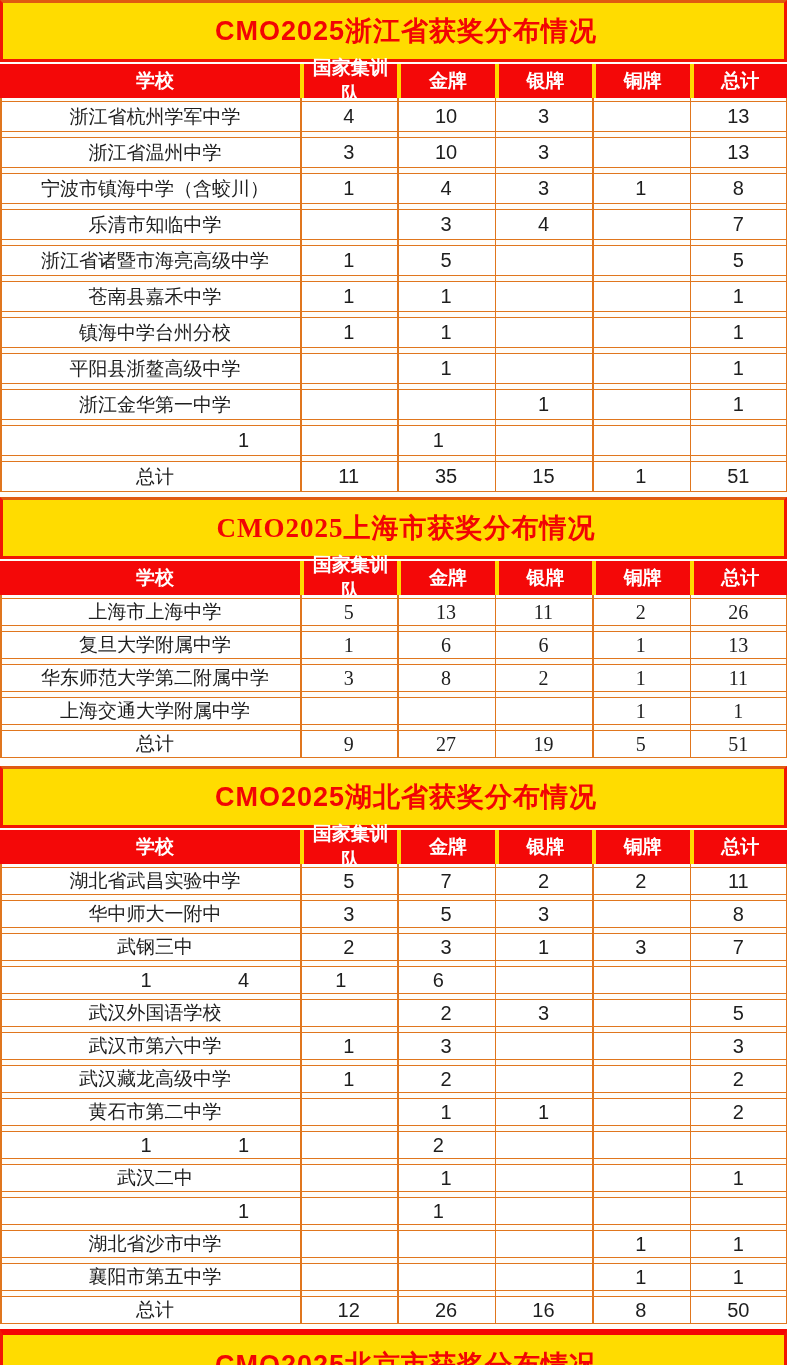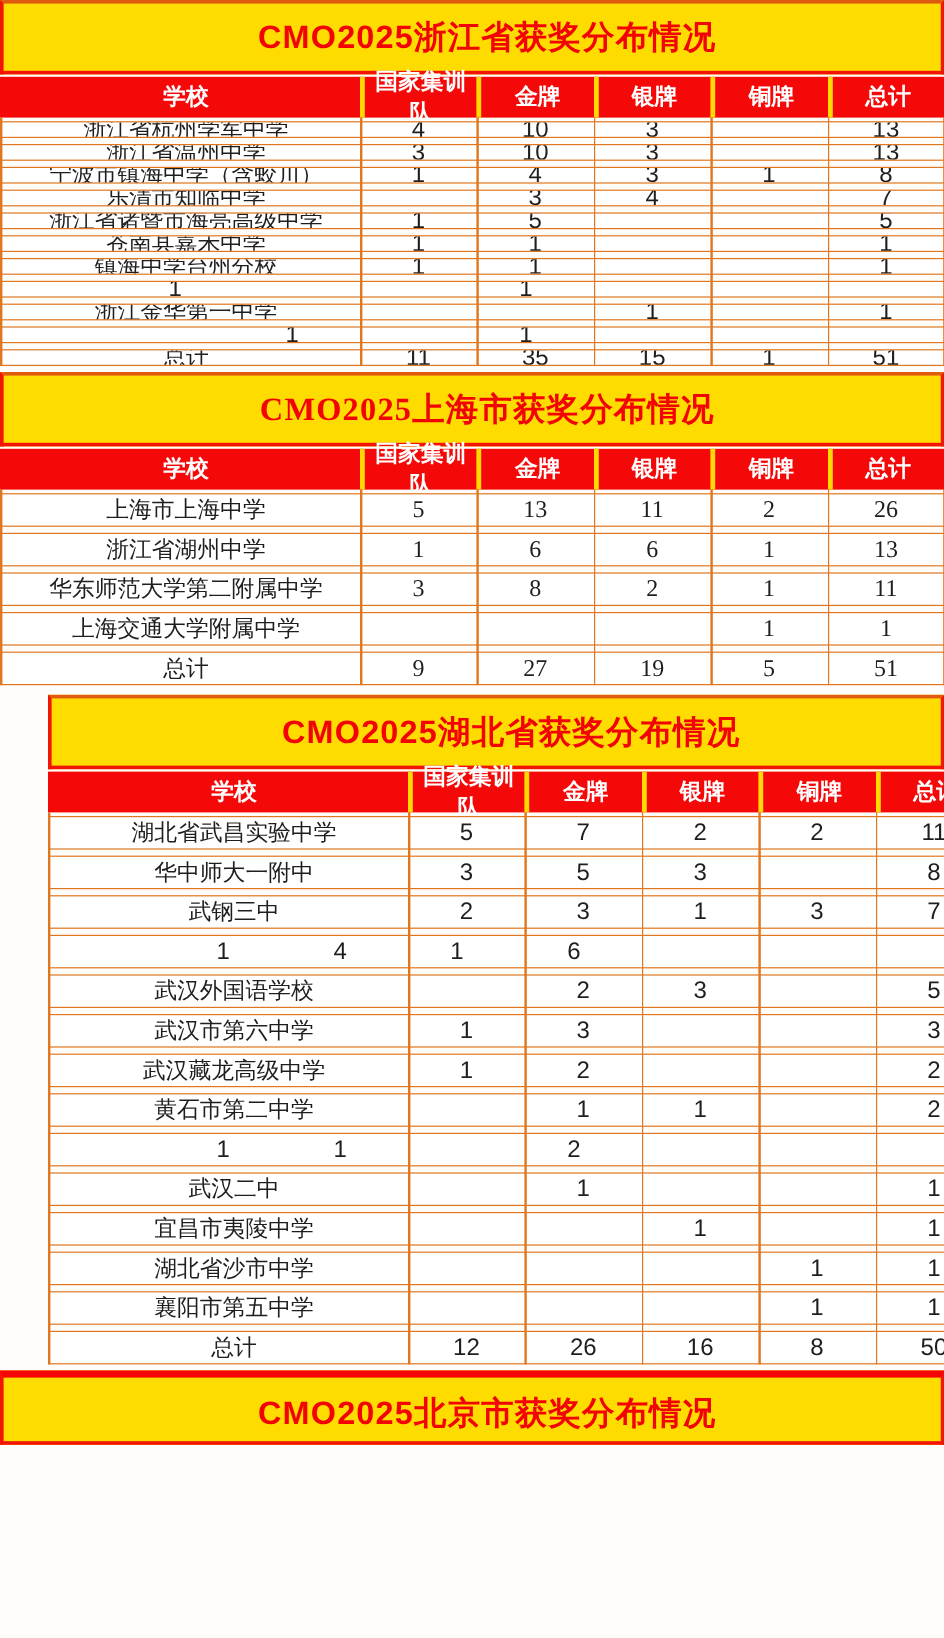--- a/index.html
+++ b/index.html
@@ -82,26 +82,26 @@
   }
   .row .cell.num { font-size: 20px; }
   .vline {
     position: absolute;
     top: 0; bottom: 0;
     width: 1.5px;
     background: #e0761e;
     z-index: 2;
   }
   
-  .t-large .row { height: 14px; margin-bottom: 5px; align-items: flex-end; }
+  .t-large .row { height: 31px; margin-bottom: 5px; align-items: flex-end; }
   .t-small .row { height: 28px; margin-bottom: 5px; }
   .rowswrap .row:last-child { margin-bottom: 0; }
   .sec { margin-bottom: 4px; }
   .sec2 { margin-bottom: 8px; font-family: Liberation Serif, serif; }
-  .sec3 { margin-bottom: 0px; margin-left: 40px; }
+  .sec3 { margin-bottom: 0px; }
   
   .banner.partial {
     border-top: 6px solid #f40404;
     align-items: flex-start;
     padding-top: 12px;
     margin-top: 3px;
   }
 </style>
 </head>
 <body>
@@ -172,20 +172,21 @@
             </div>
             <div class="row">
               <div class="cell col-school">镇海中学台州分校</div>
               <div class="cell col-num num">1</div>
               <div class="cell col-num num">1</div>
               <div class="cell col-num num"></div>
               <div class="cell col-num num"></div>
               <div class="cell col-num num">1</div>
             </div>
             <div class="row">
+              <div class="cell col-school">平阳县浙鳌高级中学</div>
               <div class="cell col-num num"></div>
               <div class="cell col-num num">1</div>
               <div class="cell col-num num"></div>
               <div class="cell col-num num"></div>
               <div class="cell col-num num">1</div>
             </div>
             <div class="row">
               <div class="cell col-school">浙江金华第一中学</div>
               <div class="cell col-num num"></div>
               <div class="cell col-num num"></div>
@@ -234,21 +235,21 @@
           <div class="rowswrap">
             <div class="row">
               <div class="cell col-school">上海市上海中学</div>
               <div class="cell col-num num">5</div>
               <div class="cell col-num num">13</div>
               <div class="cell col-num num">11</div>
               <div class="cell col-num num">2</div>
               <div class="cell col-num num">26</div>
             </div>
             <div class="row">
-              <div class="cell col-school">浙江省湖州中学</div>
+              <div class="cell col-school">复旦大学附属中学</div>
               <div class="cell col-num num">1</div>
               <div class="cell col-num num">6</div>
               <div class="cell col-num num">6</div>
               <div class="cell col-num num">1</div>
               <div class="cell col-num num">13</div>
             </div>
             <div class="row">
               <div class="cell col-school">华东师范大学第二附属中学</div>
               <div class="cell col-num num">3</div>
               <div class="cell col-num num">8</div>
@@ -368,21 +369,20 @@
             </div>
             <div class="row">
               <div class="cell col-school">武汉二中</div>
               <div class="cell col-num num"></div>
               <div class="cell col-num num">1</div>
               <div class="cell col-num num"></div>
               <div class="cell col-num num"></div>
               <div class="cell col-num num">1</div>
             </div>
             <div class="row">
-              <div class="cell col-school">宜昌市夷陵中学</div>
               <div class="cell col-num num"></div>
               <div class="cell col-num num"></div>
               <div class="cell col-num num">1</div>
               <div class="cell col-num num"></div>
               <div class="cell col-num num">1</div>
             </div>
             <div class="row">
               <div class="cell col-school">湖北省沙市中学</div>
               <div class="cell col-num num"></div>
               <div class="cell col-num num"></div>

